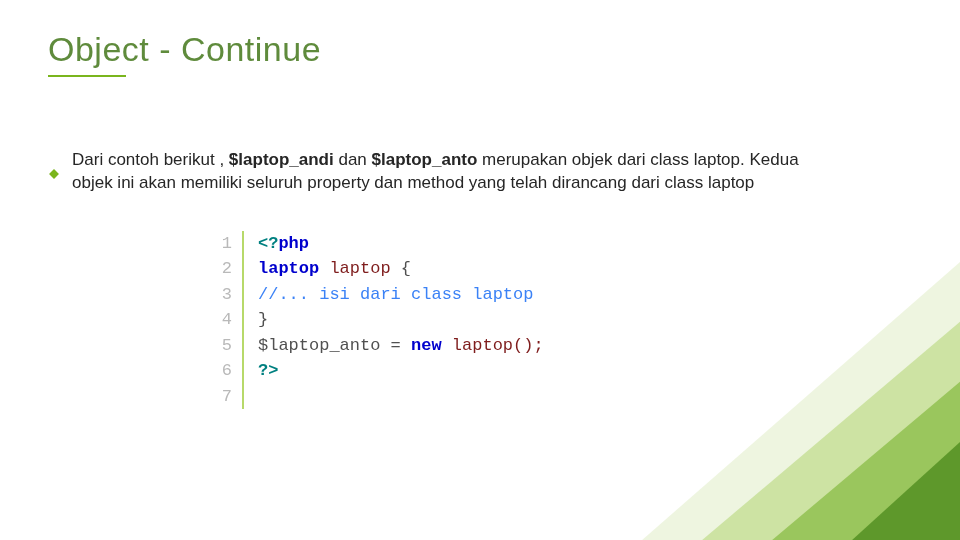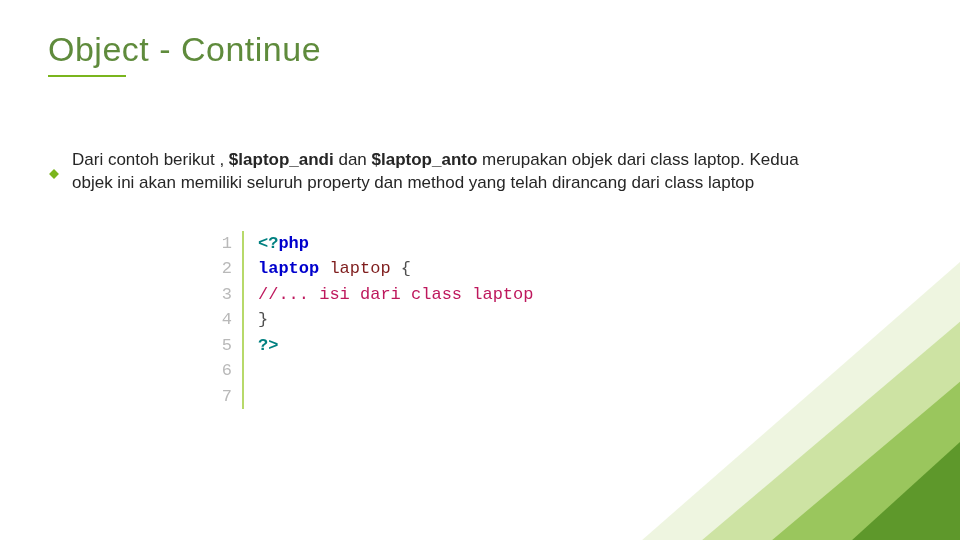--- a/index.html
+++ b/index.html
@@ -62,21 +62,21 @@
     border-right: 2px solid #b7d96a;
     margin-right: 14px;
     user-select: none;
   }
   .gutter div { min-width: 14px; }
   .code .line { white-space: pre; }
   .tag   { color: #008080; font-weight: bold; }
   .kw    { color: #0000cd; font-weight: bold; text-align: center; }
   .cls   { color: #7f1d1d; }
   .brace { color: #505050; }
-  .cmt   { color: #be185d; }
+  .cmt   { color: #3b82f6; }
   .var   { color: #505050; }
   .eq    { color: #505050; }
   
   .deco {
     position: absolute;
     right: -1px;
     bottom: -1px;
     width: 360px;
     height: 280px;
     pointer-events: none;
@@ -109,20 +109,21 @@
       <div>4</div>
       <div>5</div>
       <div>6</div>
       <div>7</div>
     </div>
     <div class="code">
       <div class="line"><span class="tag">&lt;?</span><span class="kw">php</span></div>
       <div class="line"><span class="kw">laptop</span><span class="cls"> laptop </span><span class="brace">{</span></div>
       <div class="line"><span class="cmt">//... isi dari class laptop</span></div>
       <div class="line"><span class="brace">}</span></div>
+      <div class="line"><span class="var">$laptop_anto</span><span class="eq"> = </span><span class="kw">new</span><span class="cls"> laptop();</span></div>
       <div class="line"><span class="tag">?&gt;</span></div>
     </div>
   </div>
 
   <svg class="deco" viewBox="0 0 360 280">
     <polygon points="360,0 360,280 40,280" fill="#cfe3a5" opacity="0.35"></polygon>
     <polygon points="360,60 360,280 100,280" fill="#a5cf59" opacity="0.45"></polygon>
     <polygon points="360,120 360,280 170,280" fill="#78b22f" opacity="0.6"></polygon>
     <polygon points="360,180 360,280 250,280" fill="#4f8c1f" opacity="0.8"></polygon>
   </svg>

